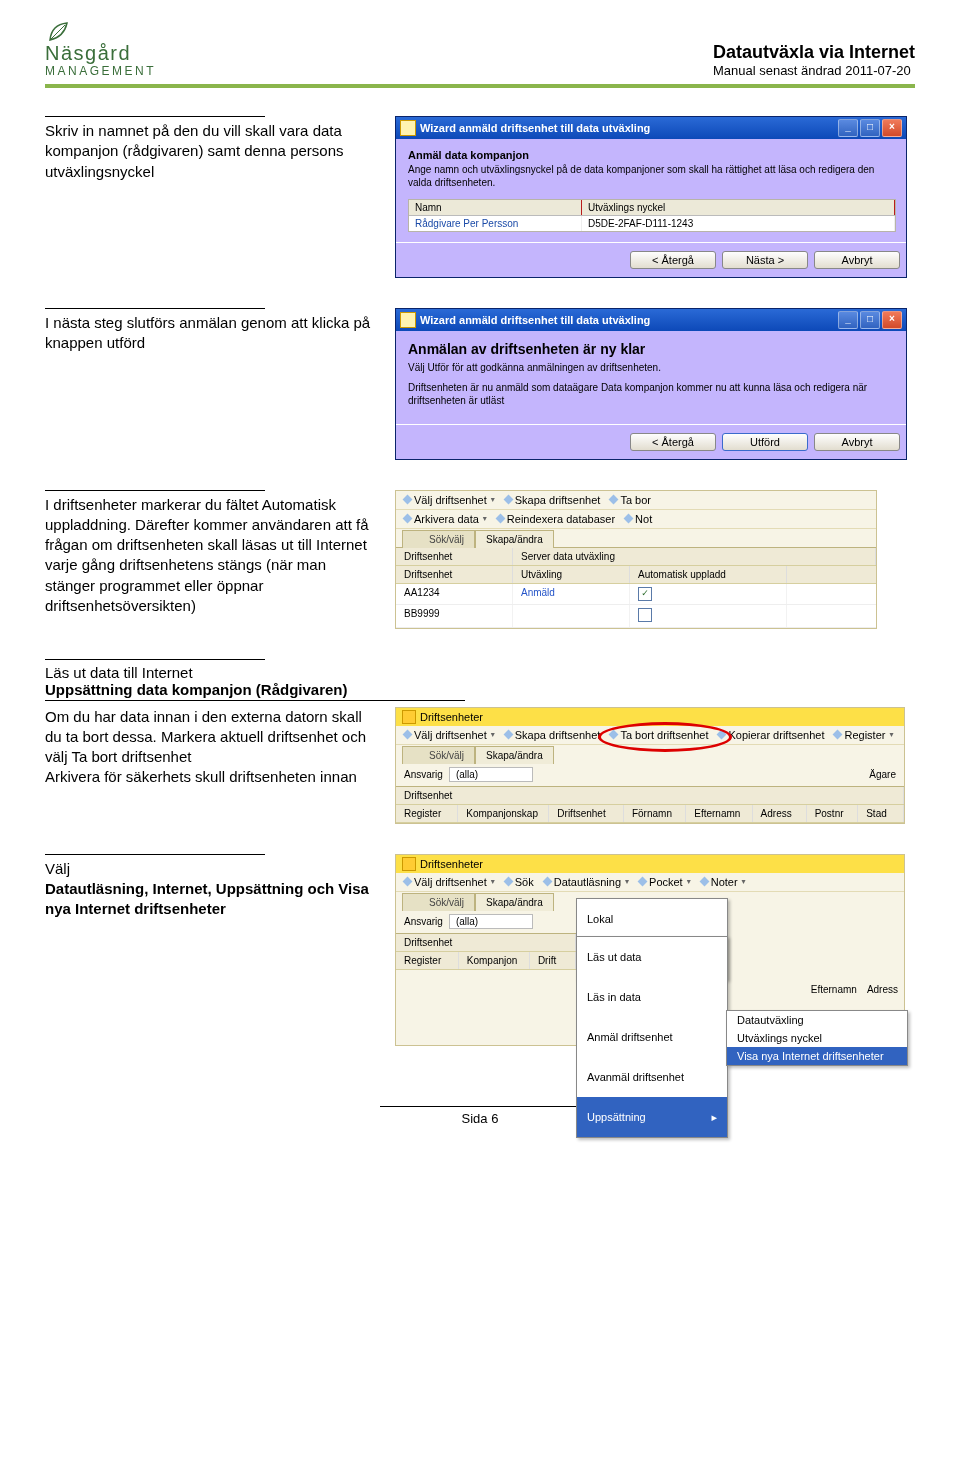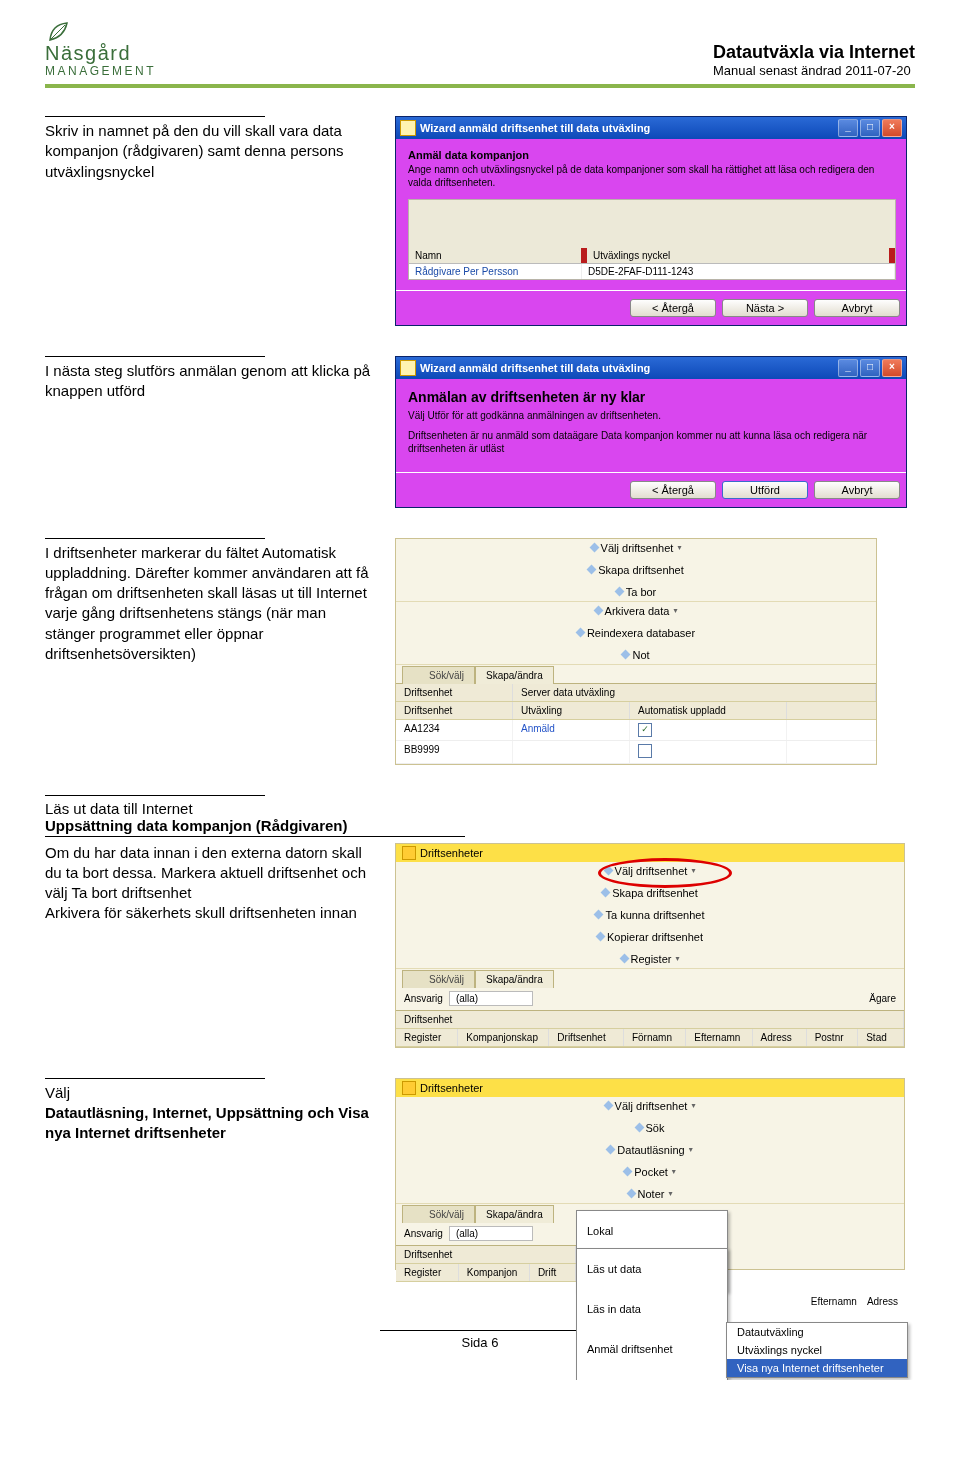--- a/index.html
+++ b/index.html
@@ -70,21 +70,21 @@
     border-top: 1px solid #000;
     width: 220px;
     margin: 0 0 4px 0;
   }
   .right-col {
     flex: 1;
   }
   
   .xp-window {
     border: 1px solid #0a246a;
-    background: #d946ef;
+    background: #c4b5fd;
     width: 510px;
     font-size: 11px;
   }
   .xp-titlebar {
     background: linear-gradient(#2a6ad6, #0d49b8);
     color: #fff;
     height: 22px;
     display: flex;
     align-items: center;
     justify-content: space-between;
@@ -109,21 +109,21 @@
   .xp-body { padding: 10px 12px 10px 12px; }
   .wizard-h { font-weight: bold; font-size: 11px; margin-bottom: 2px;}
   .wizard-sub { font-size: 10px; margin-bottom: 10px; line-height: 1.3;}
   .grid-wrap {
     border: 1px solid #b8b4a8;
     background: #fff;
     width: 100%;
     font-size: 10px;
   }
   .grid-head { display: flex; background: #ece9d8; border-bottom: 1px solid #bbb;}
-  .grid-head div { padding: 2px 6px; border-right: 6px solid #b91c1c; margin-top: 48px;}
+  .grid-head div { padding: 2px 6px; border-right: 1px solid #b91c1c;}
   .grid-row { display: flex; }
   .grid-row div { padding: 2px 6px; border-right: 1px solid #eee;}
   .col-name { width: 160px; }
   .col-key { flex: 1; }
   .xp-btnrow {
     display: flex;
     justify-content: flex-end;
     gap: 6px;
     padding: 8px 6px;
     border-top: 1px solid #fff;
@@ -145,21 +145,20 @@
     background: #f7f4e6;
     width: 480px;
     font-size: 11px;
   }
   .app-toolbar {
     display: flex;
     align-items: center;
     gap: 10px;
     padding: 3px 8px;
     border-bottom: 1px solid #e3dbb5;
-    flex-direction: column;
   }
   .tb-item { display: flex; align-items: center; gap: 3px; }
   .tb-diamond {
     width: 7px; height: 7px; transform: rotate(45deg);
     background: #9cbfe8;
   }
   .tb-arrow { font-size: 8px; color: #666; margin-left:1px;}
   .tabs-row { display: flex; align-items: flex-end; padding: 0 6px; gap: 0; background:#f7f4e6;}
   .tab {
     padding: 3px 10px;
@@ -438,21 +437,21 @@
               <span class="tb-diamond"></span>
               <span>Välj driftsenhet</span>
               <span class="tb-arrow">▾</span>
             </span>
           <span class="tb-item">
               <span class="tb-diamond"></span>
               <span>Skapa driftsenhet</span>
             </span>
           <span class="tb-item">
               <span class="tb-diamond"></span>
-              <span>Ta kunna driftsenhet</span>
+              <span>Ta bort driftsenhet</span>
             </span>
           <span class="tb-item">
               <span class="tb-diamond"></span>
               <span>Kopierar driftsenhet</span>
             </span>
           <span class="tb-item">
               <span class="tb-diamond"></span>
               <span>Register</span>
               <span class="tb-arrow">▾</span>
             </span>

